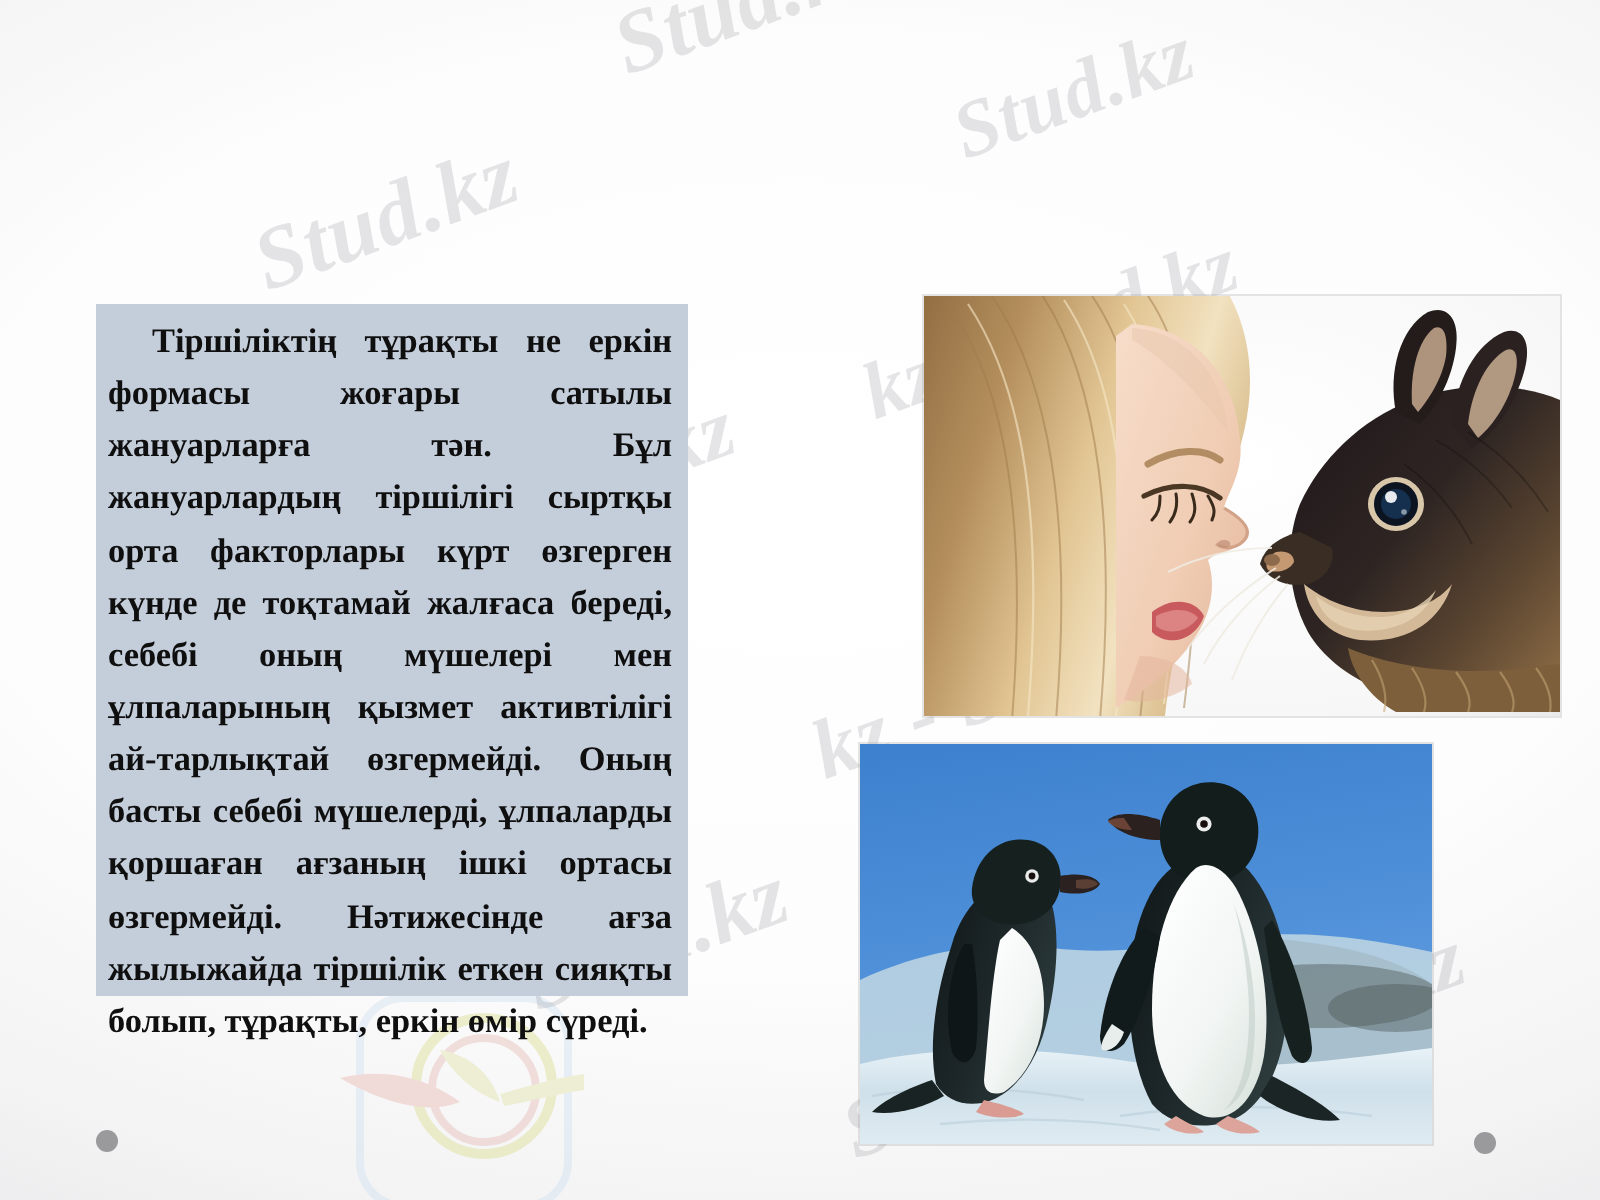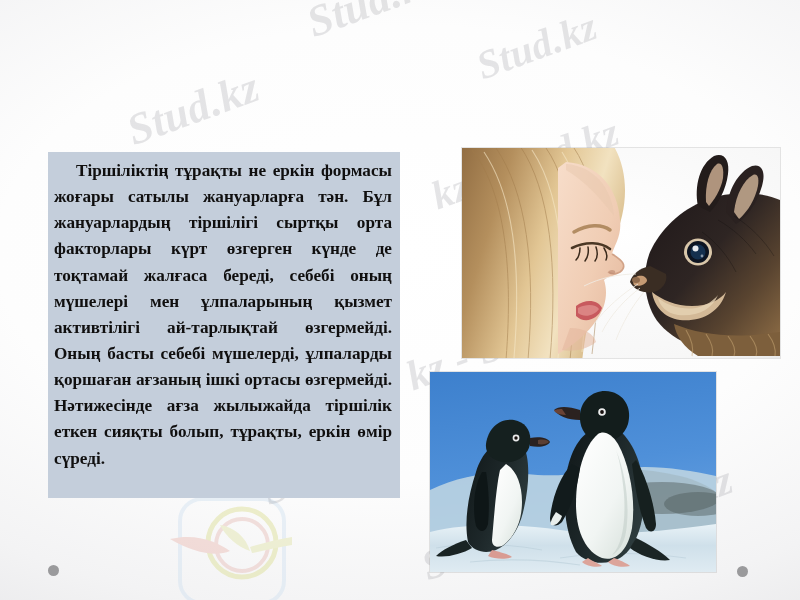--- a/index.html
+++ b/index.html
@@ -55,21 +55,21 @@
     font-weight: normal;
     z-index: 5;
     letter-spacing: 0px;
   }
 
   
   #text-panel {
     position: absolute;
     left: 48px;
     top: 152px;
-    width: 352px;
+    width: 296px;
     height: 346px;
     background: #c4cedb;
     z-index: 4;
     box-sizing: border-box;
     padding: 6px 8px 4px 6px;
   }
   #body-text {
     margin: 0;
     text-align: justify;
     text-align-last: left;

